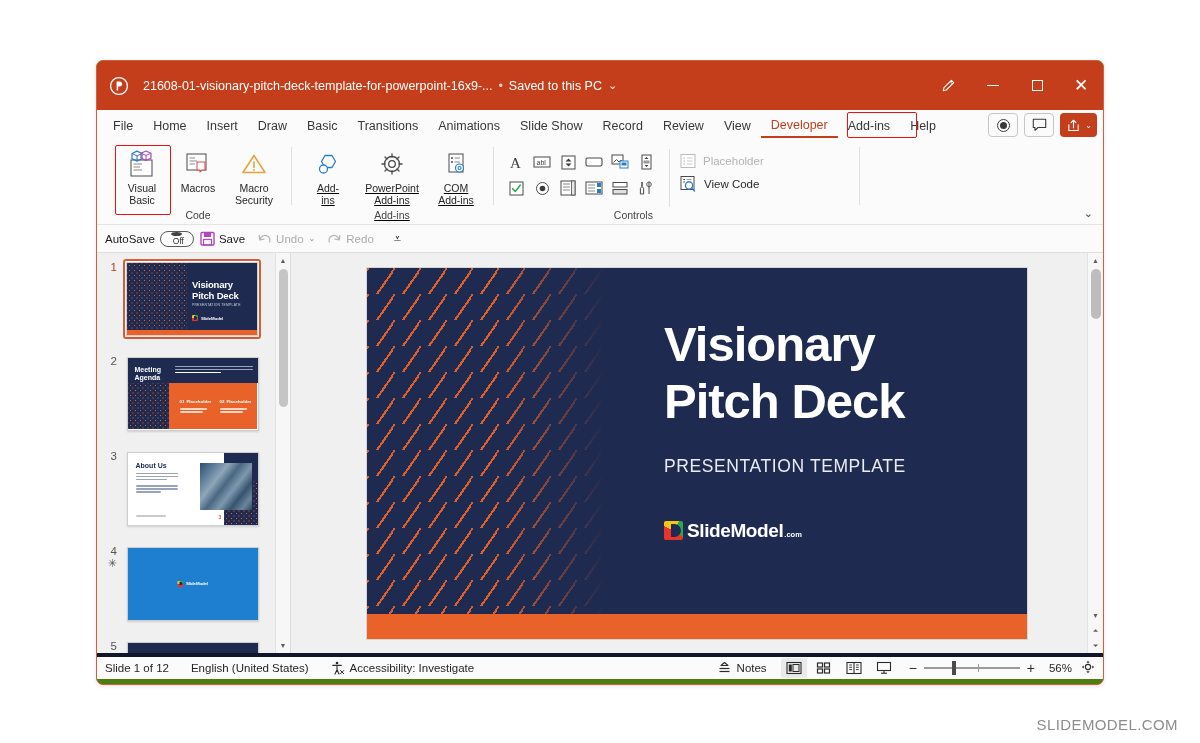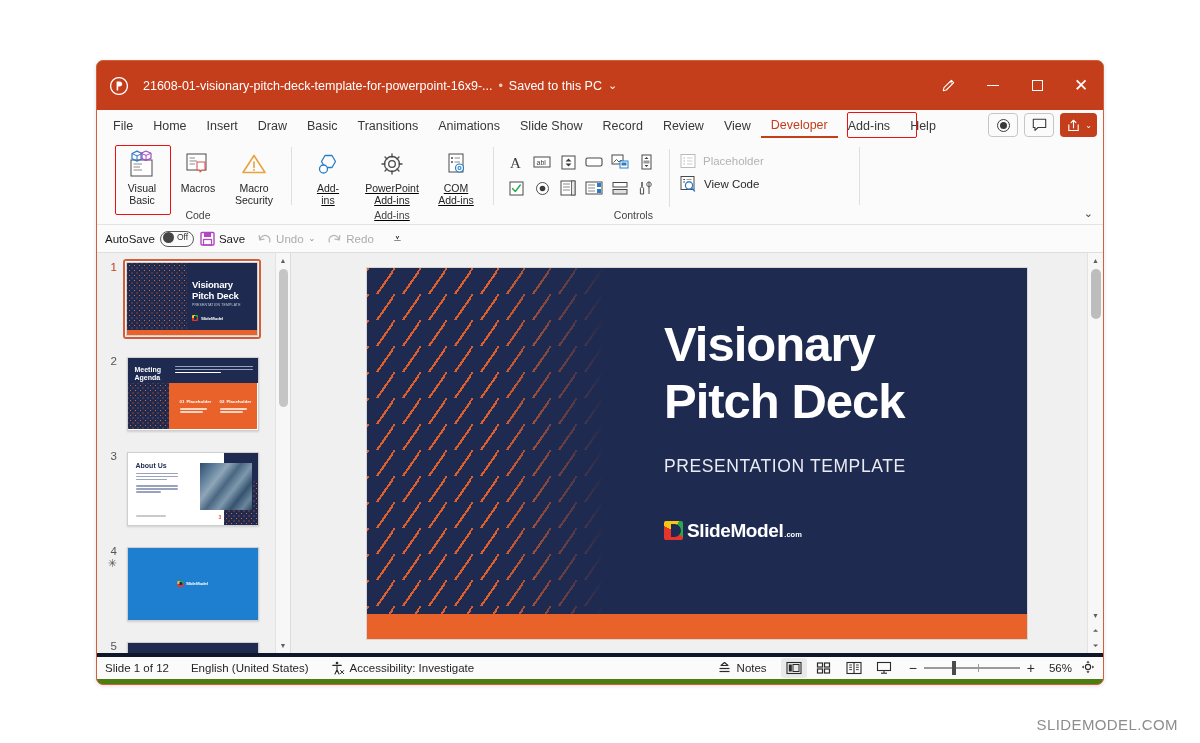--- a/index.html
+++ b/index.html
@@ -206,22 +206,22 @@
     height: 28px;
     background: #fbfbfb;
     border-bottom: 1px solid #e0ddda;
     display: flex; align-items: center;
     padding-left: 8px; 
   }
   .qat-label { font-size: 11.5px; color: #1b1b1b; }
   .toggle {
     width: 34px; height: 16px;
     border: 1.2px solid #5a5a5a; border-radius: 9px;
-    display: flex; align-items: flex-start; padding: 0 2px;
-    margin-left: 5px; background: #fbfbfb;
+    display: flex; align-items: center; padding: 0 2px;
+    margin-left: 5px; background: #fbfbfb; flex-direction: column;
   }
   .toggle .knob { width: 11px; height: 11px; border-radius: 50%; background: #444; }
   .toggle .off { font-size: 8.5px; color: #333; margin-left: 3px; }
   .qat-item {
     display: flex; align-items: center; gap: 4px;
     padding: 0 6px; height: 22px;
     font-size: 11.5px; color: #1b1b1b;
   }
   .qat-item.disabled { color: #adabaa; }
   .qat-caret { font-size: 8px; color: #8a8886; margin-left: 1px; }

